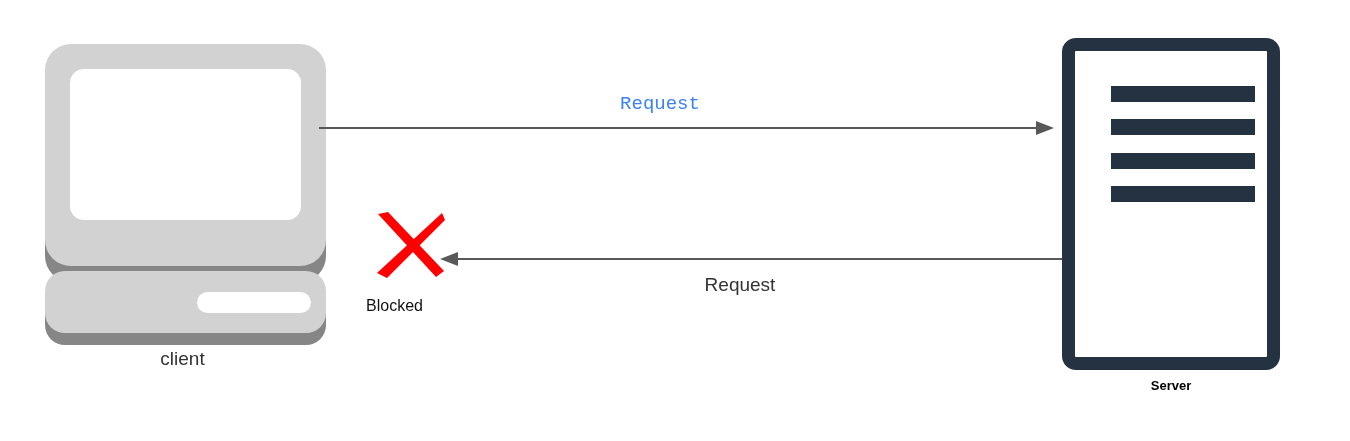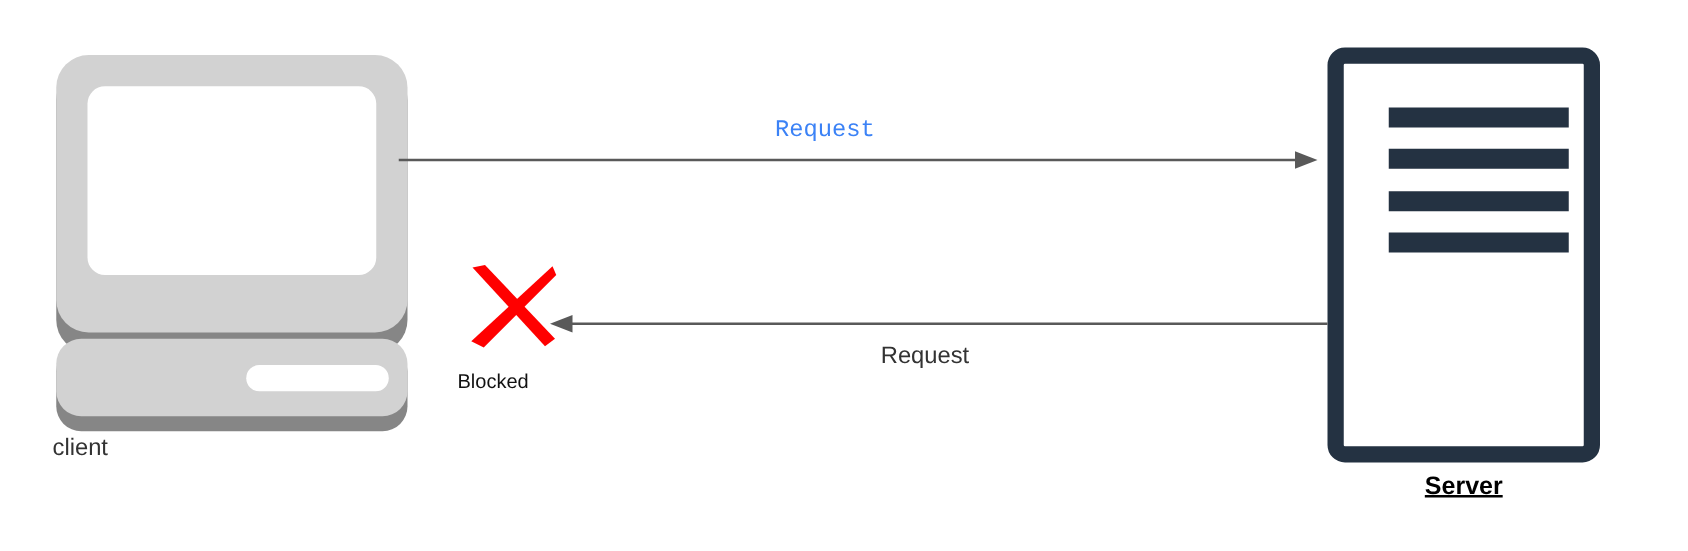--- a/index.html
+++ b/index.html
@@ -78,20 +78,21 @@
     width: 114px;
     height: 21px;
     background: #ffffff;
     border-radius: 11px;
   }
   #client-label {
     position: absolute;
     left: 0;
     top: 308px;
     width: 281px;
+    text-align: center;
     font-size: 19px;
     color: #333333;
     font-family: "Liberation Sans", sans-serif;
   }
 
   
   #server-group {
     position: absolute;
     left: 1062px;
     top: 38px;
@@ -119,25 +120,24 @@
   .server-bar.b1 { top: 35px; }
   .server-bar.b2 { top: 68px; }
   .server-bar.b3 { top: 102px; }
   .server-bar.b4 { top: 135px; }
   #server-label {
     position: absolute;
     left: 0;
     top: 340px;
     width: 218px;
     text-align: center;
-    font-size: 20px;
+    font-size: 13px;
     font-weight: bold;
     color: #000000;
     font-family: "Liberation Sans", sans-serif;
-    text-decoration: underline;
   }
 
   
   #arrows-svg {
     position: absolute;
     left: 0;
     top: 0;
     width: 1350px;
     height: 441px;
     pointer-events: none;

